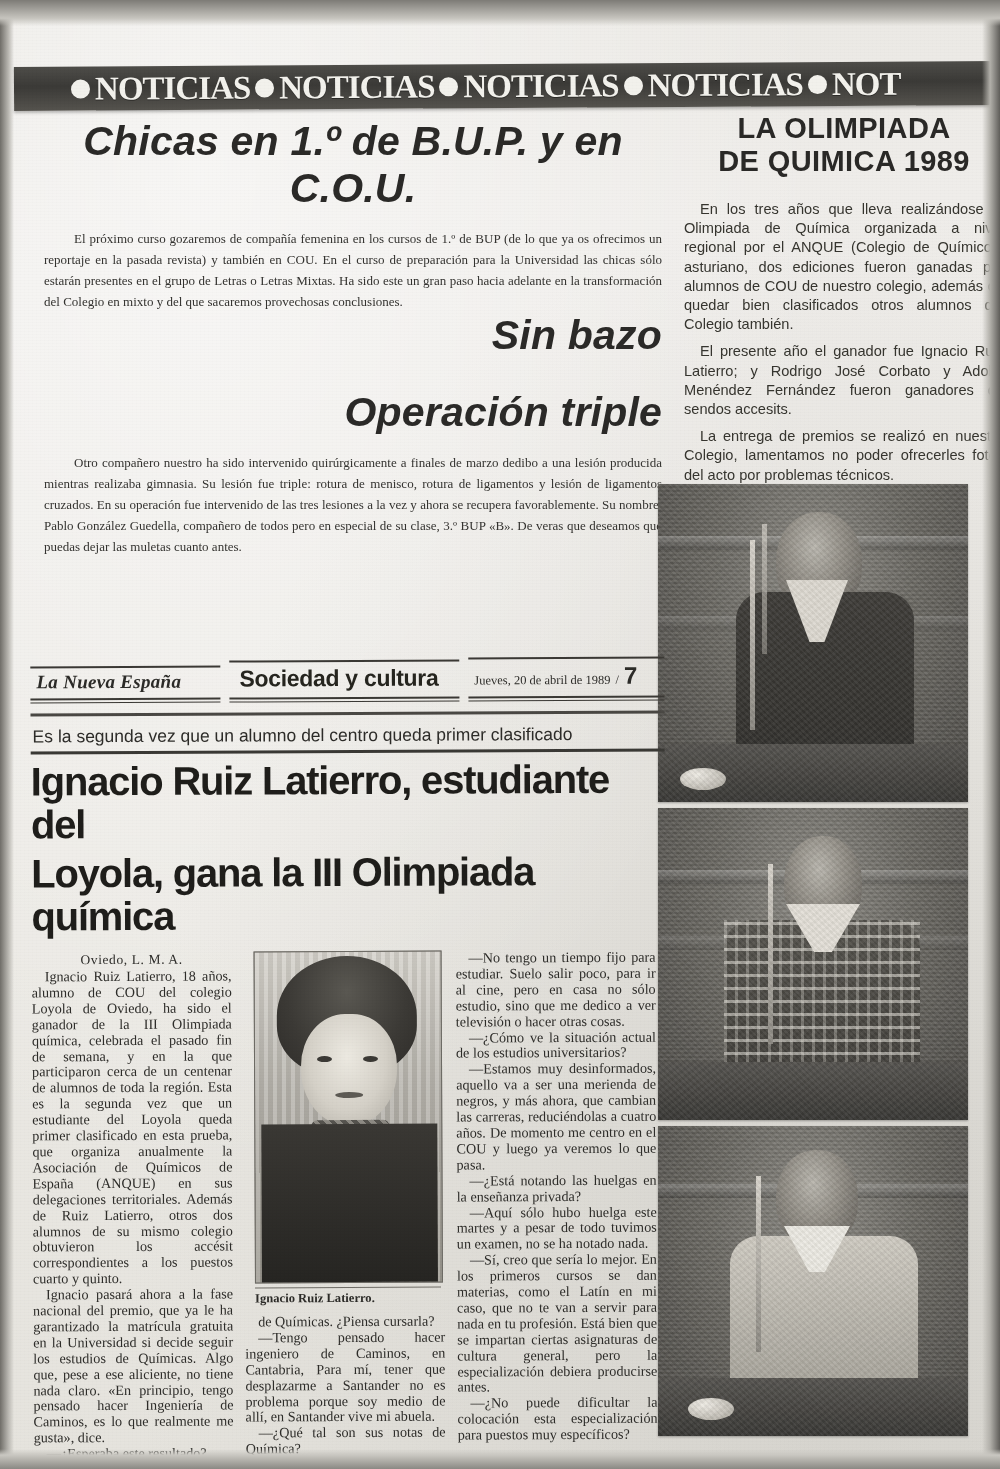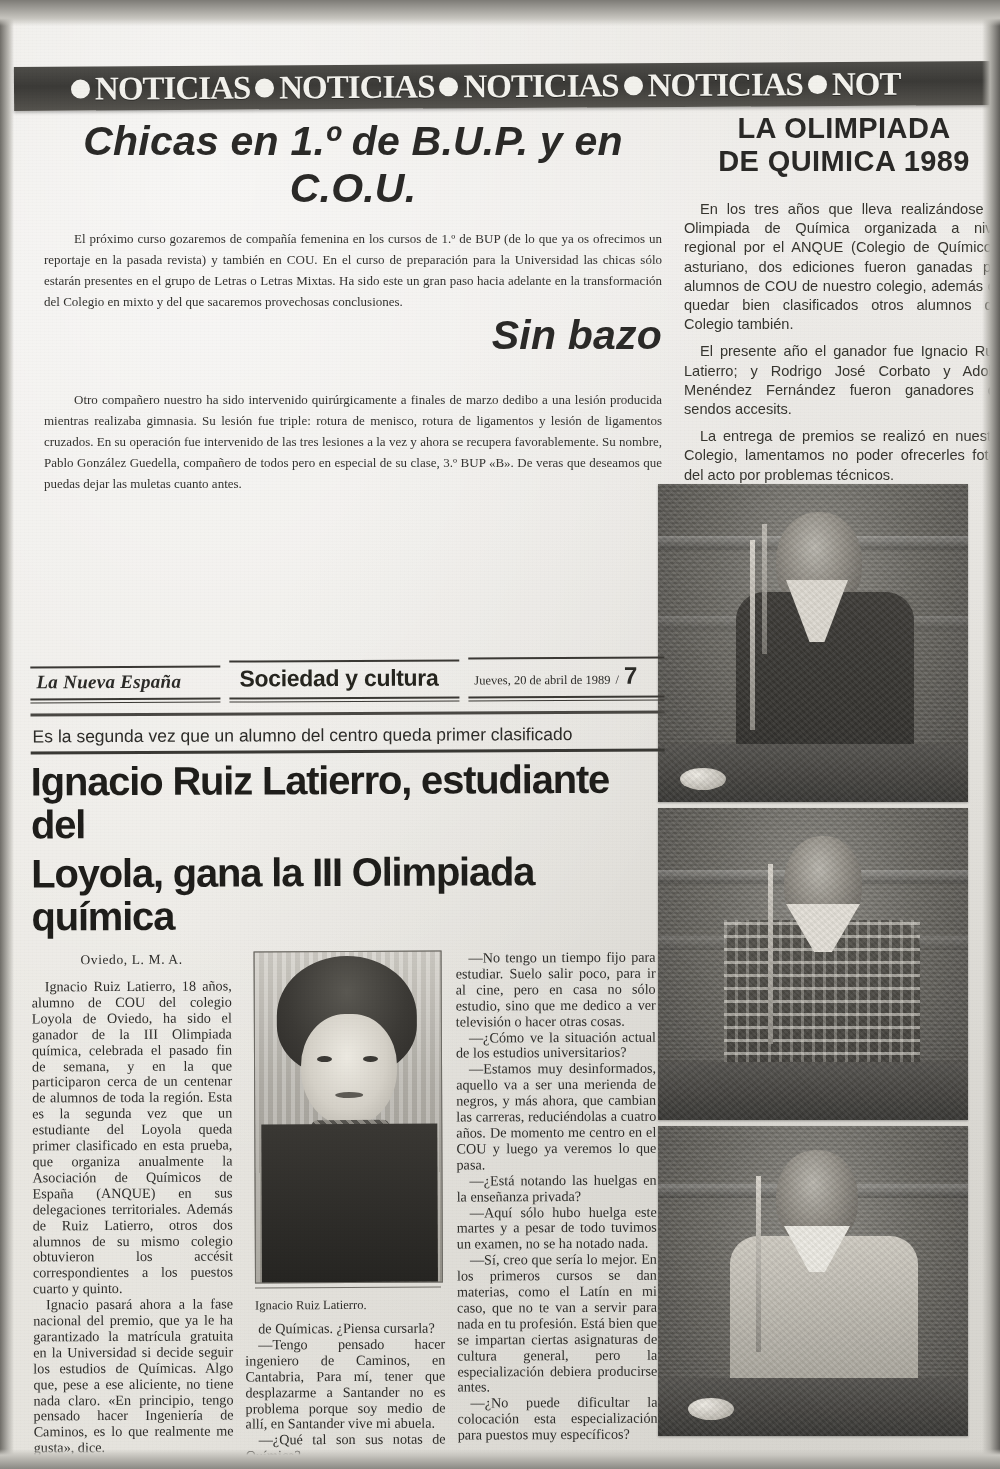--- a/index.html
+++ b/index.html
@@ -177,21 +177,21 @@
   .clip-cols{display:flex;gap:12px;margin-top:14px;}
   .clip-col{width:200px;}
   .serif{
     font-family:"Liberation Serif",serif;
     font-size:14.2px;line-height:15.9px;color:#2e2d2a;text-align:justify;
     hyphens:auto;
   }
   .serif p{margin:0;text-indent:13px;}
   .byline{
     font-family:"Liberation Serif",serif;font-size:13.5px;color:#2e2d2a;
-    text-align:center;letter-spacing:.6px;margin-bottom:11px;
+    text-align:center;letter-spacing:.6px;margin-bottom:1px;
   }
   
   #clip-photo{
     position:relative;width:186px;height:330px;margin:0 0 4px 10px;
     border:1px solid #6c6a64;background:#8d8a84;overflow:hidden;
   }
   #clip-photo .pbg{
     position:absolute;inset:0;
     background:
       repeating-linear-gradient(90deg, rgba(255,255,255,.18) 0 4px, rgba(0,0,0,.05) 4px 9px),
@@ -213,21 +213,21 @@
     position:absolute;left:6px;top:172px;width:176px;height:160px;
     background:linear-gradient(180deg,#3a3834,#262522);
   }
   .c-scarf{
     position:absolute;left:56px;top:168px;width:78px;height:34px;
     background:repeating-linear-gradient(45deg,#8d8a83 0 4px,#55534e 4px 8px);
     border-radius:6px;
   }
   .photocap{
     font-family:"Liberation Serif",serif;font-size:12.6px;color:#2d2c29;
-    margin:3px 0 8px 10px;border-top:1px solid #6f6d67;padding-top:10px;width:186px;
+    margin:3px 0 8px 10px;border-top:1px solid #6f6d67;padding-top:3px;width:186px;font-weight:bold;
   }
   #pagenum{
     position:absolute;left:0;right:0;bottom:22px;text-align:center;
     font-family:"Liberation Serif",serif;font-size:20px;color:#3a3935;letter-spacing:1px;
   }
 </style>
 </head>
 <body>
 
 <div id="page">
@@ -254,20 +254,21 @@
       <div class="body-text art-body">
         <span class="lead"></span><span>El próximo curso gozaremos de compañía femenina en los cursos de 1.º de BUP (de lo que ya os ofrecimos un reportaje en la pasada revista) y también en COU. En el curso de preparación para la Universidad las chicas sólo estarán presentes en el grupo de Letras o Letras Mixtas. Ha sido este un gran paso hacia adelante en la transformación del Colegio en mixto y del que sacaremos provechosas conclusiones.</span>
       </div>
     </div>
 
     <div style="">
       <h2 class="sec-title t-right">Sin bazo</h2>
     </div>
 
     <div style="margin-top:30px;">
+      <h2 class="sec-title t-right">Operación triple</h2>
       <div class="body-text art-body">
         <span class="lead"></span><span>Otro compañero nuestro ha sido intervenido quirúrgicamente a finales de marzo dedibo a una lesión producida mientras realizaba gimnasia. Su lesión fue triple: rotura de menisco, rotura de ligamentos y lesión de ligamentos cruzados. En su operación fue intervenido de las tres lesiones a la vez y ahora se recupera favorablemente. Su nombre, Pablo González Guedella, compañero de todos pero en especial de su clase, 3.º BUP «B». De veras que deseamos que puedas dejar las muletas cuanto antes.</span>
       </div>
     </div>
 
   </div>
 
   <div id="right-col">
     <h2 class="olymp">LA OLIMPIADA</h2>
     <h2 class="olymp">DE QUIMICA 1989</h2>

